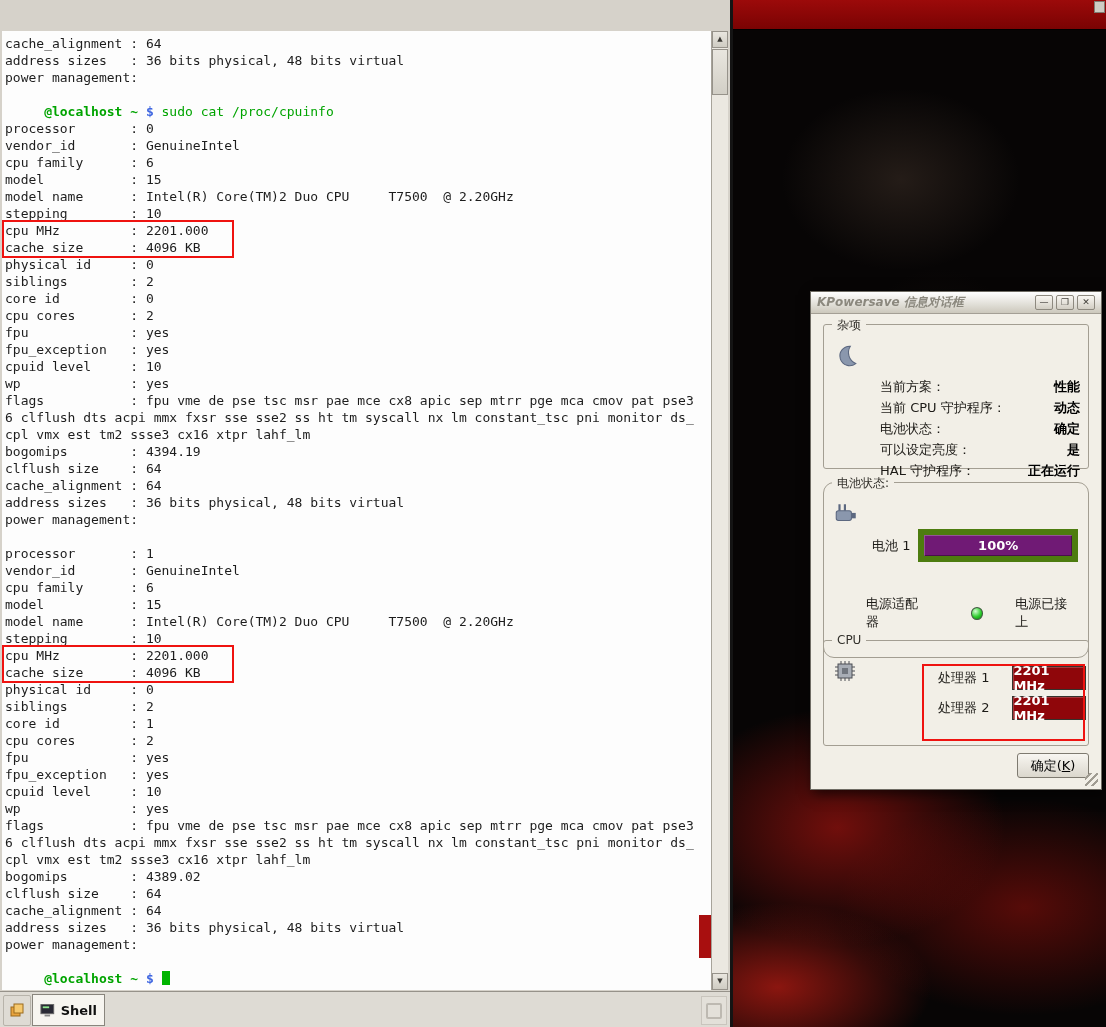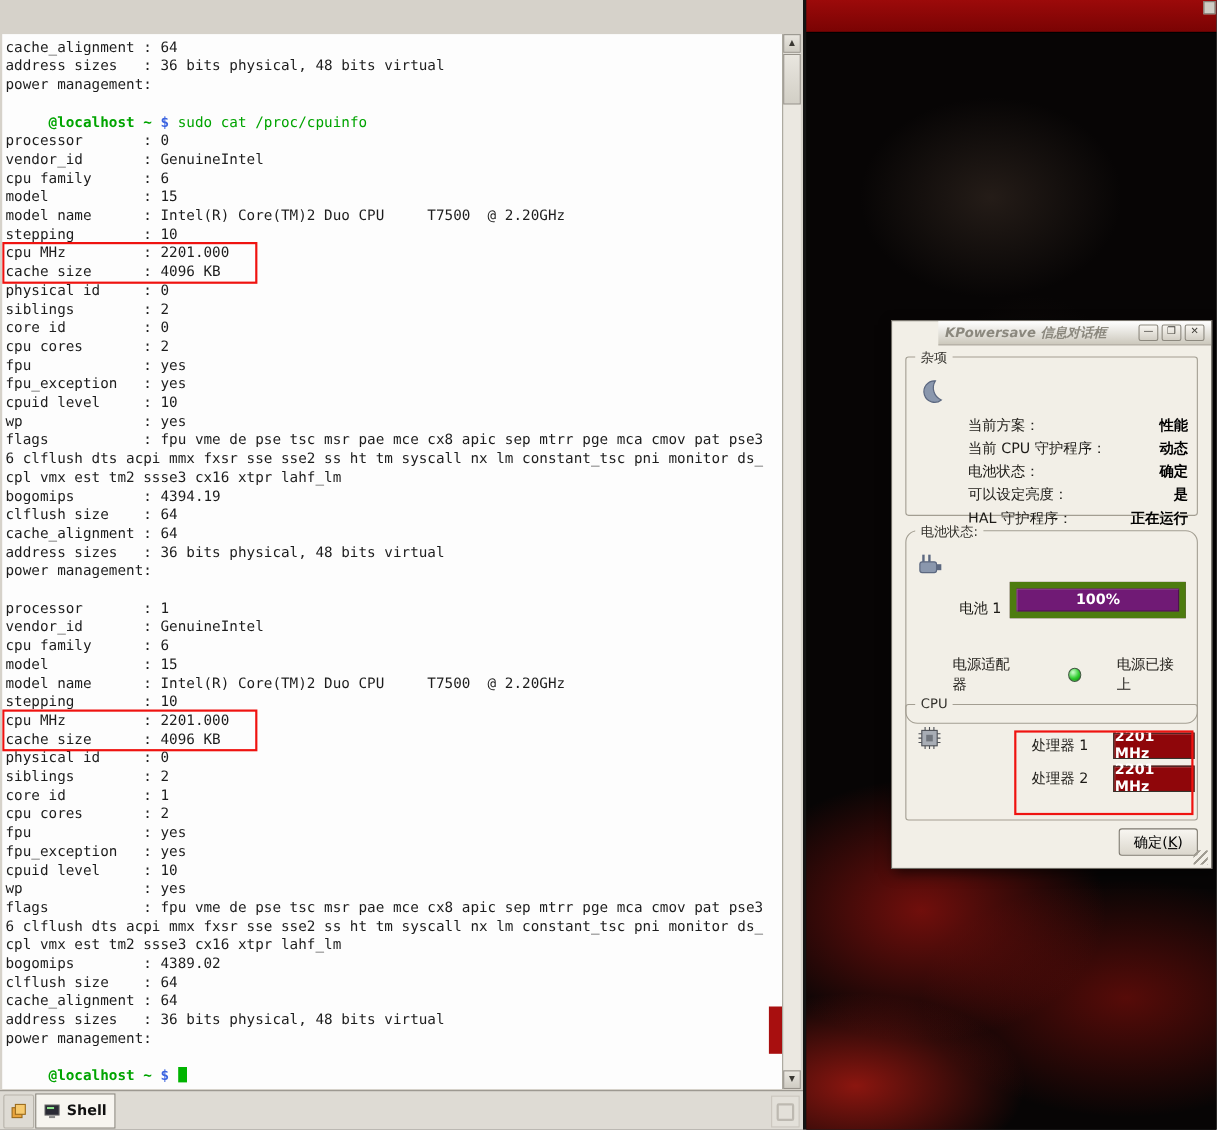--- a/index.html
+++ b/index.html
@@ -58,39 +58,39 @@
   .photo{position:absolute;left:0;top:30px;width:100%;height:997px;background:
       radial-gradient(ellipse 170px 130px at 45% 15%, rgba(72,56,46,.45), transparent 70%),
       radial-gradient(ellipse 150px 230px at 55% 40%, rgba(62,42,34,.35), transparent 70%),
       radial-gradient(ellipse 240px 170px at 28% 80%, rgba(148,18,14,.75), transparent 70%),
       radial-gradient(ellipse 260px 150px at 78% 88%, rgba(120,14,10,.7), transparent 72%),
       radial-gradient(ellipse 220px 120px at 12% 96%, rgba(172,26,18,.8), transparent 70%),
       #070505;}
 
   
   .dialog{position:absolute;left:810px;top:291px;width:292px;height:499px;background:#f2efe7;
-          border:1px solid #6f6c64;box-shadow:3px 4px 12px rgba(0,0,0,.65);box-sizing:border-box;padding-left:42px;}
+          border:1px solid #6f6c64;box-shadow:3px 4px 12px rgba(0,0,0,.65);box-sizing:border-box;}
   .dlg-title{height:22px;background:linear-gradient(#ffffff,#ccc8bc);border-bottom:1px solid #a49f95;
              display:flex;align-items:center;padding:0 6px;gap:3px;box-sizing:border-box;}
   .dlg-title-text{flex:1;font-size:12px;font-weight:bold;font-style:italic;color:#8b887e;
                   white-space:nowrap;overflow:hidden;}
   .dlg-btn{width:18px;height:15px;background:linear-gradient(#f9f7f2,#d2cec4);border:1px solid #8d897f;
            box-sizing:border-box;font-size:9px;line-height:12px;text-align:center;color:#403e38;
            border-radius:2px;cursor:default;}
   .grp{position:absolute;left:12px;border:1px solid #a39e92;border-radius:3px;box-sizing:border-box;}
   .grp-legend{position:absolute;top:-8px;left:8px;background:#f2efe7;padding:0 5px;font-size:12px;color:#33312c;}
   .grp-misc{top:32px;width:266px;height:145px;}
   .grp-batt{top:190px;width:266px;height:176px;border-radius:11px;}
   .grp-cpu{top:348px;width:266px;height:106px;}
   .grp-icon{position:absolute;left:9px;top:18px;}
   .misc-rows{position:absolute;left:56px;top:15px;right:8px;margin-top:36px;}
   .misc-row{display:flex;justify-content:space-between;align-items:center;height:21px;font-size:13px;}
   .misc-label{color:#1d1b17;}
   .misc-value{font-weight:bold;color:#000;}
-  .batt-row{position:absolute;left:48px;top:46px;right:10px;display:flex;align-items:flex-end;gap:8px;font-size:13px;color:#1d1b17;}
+  .batt-row{position:absolute;left:48px;top:46px;right:10px;display:flex;align-items:center;gap:8px;font-size:13px;color:#1d1b17;}
   .batt-bar{flex:1;height:21px;border:6px solid #4d7c0f;background:#701a75;position:relative;
             box-shadow:inset 1px 1px 0 rgba(255,255,255,.25), inset -1px -1px 0 rgba(0,0,0,.35);}
   .batt-pct{position:absolute;inset:0;display:flex;align-items:center;justify-content:center;
             color:#fff;font-weight:bold;font-size:13px;}
   .adapter-row{position:absolute;left:42px;top:112px;right:12px;display:flex;align-items:center;font-size:13px;color:#1d1b17;}
   .led{width:13px;height:13px;border-radius:50%;margin-left:44px;border:1px solid #3f5a3f;box-sizing:border-box;
        background:radial-gradient(circle at 35% 30%, #d2ffd2, #2ecc2e 55%, #0f7a0f);}
   .adapter-status{margin-left:32px;}
   .cpu-rows{position:absolute;left:114px;top:22px;width:148px;}
   .cpu-row{display:flex;align-items:center;gap:23px;height:30px;}

